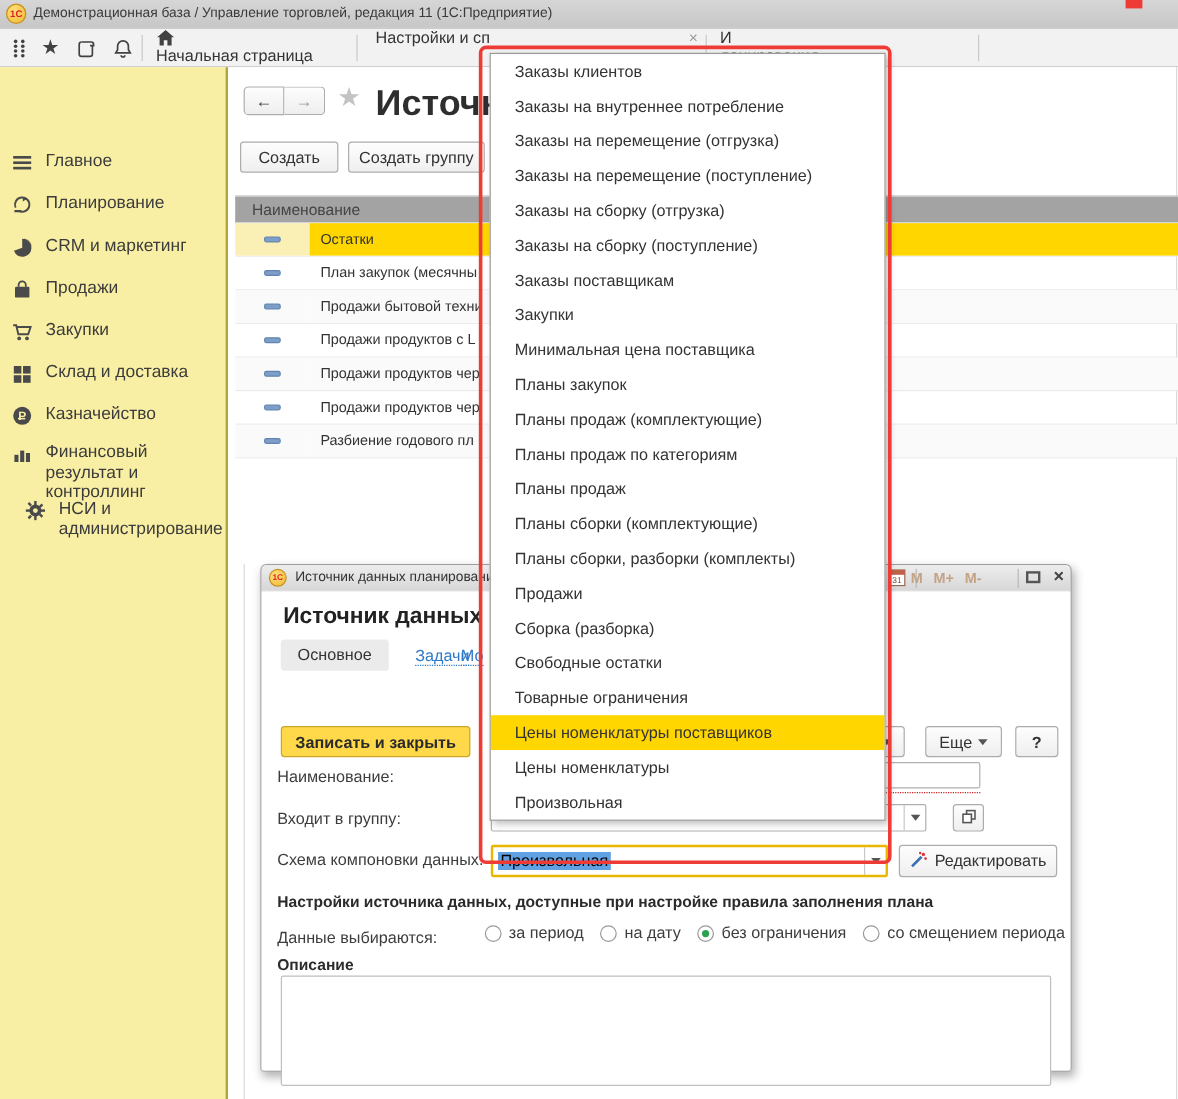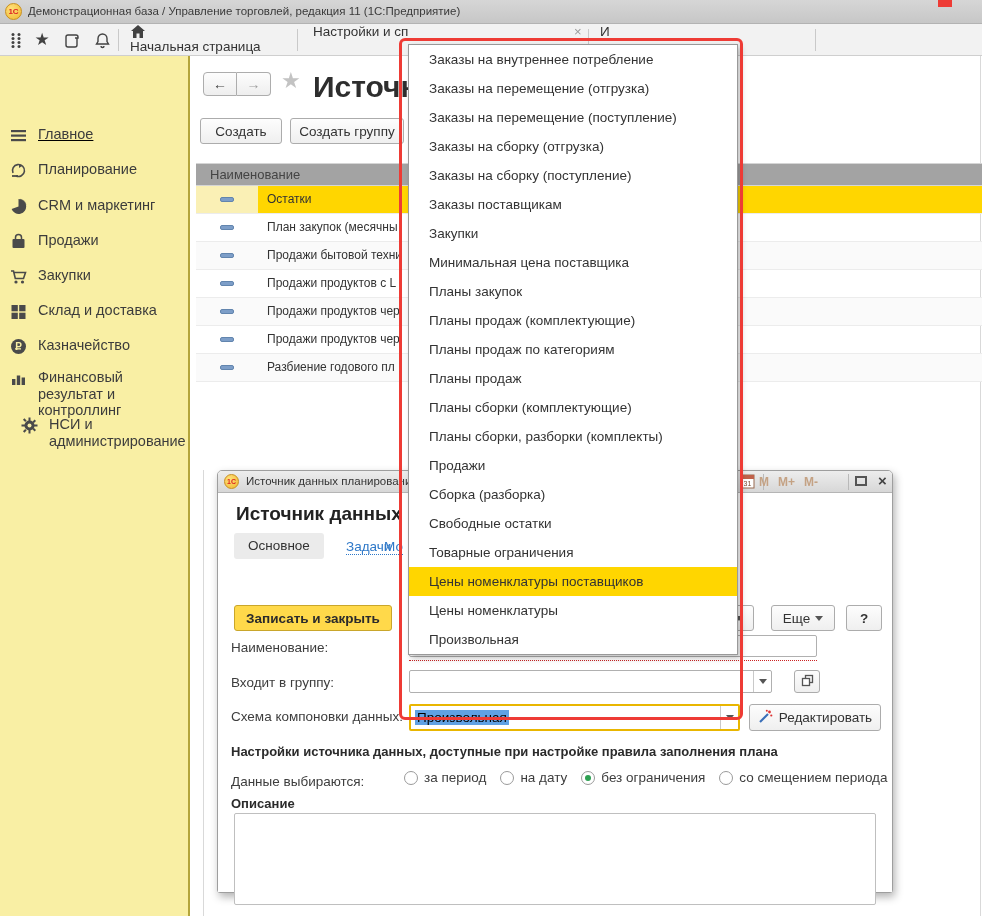--- a/index.html
+++ b/index.html
@@ -193,21 +193,21 @@
       <span style="flex:1;"></span>
       <span>ланирования</span>
       <span class="close-x">×</span>
     </div>
     <div class="tb-sep" style="left:815px;"></div>
     <div class="tab-underline"></div>
   </div>
 
   <div class="sidebar">
     <div id="sidebar-items">
-        <div class="side-item" style="top: 70px; text-decoration: underline;">
+        <div class="side-item" style="top: 70px;">
           <span class="s-icon"><svg width="17" height="17" viewBox="0 0 17 17">
               <g fill="#4a4a4a">
                 <rect x="1" y="3" width="15" height="2.2"></rect>
                 <rect x="1" y="7.5" width="15" height="2.2"></rect>
                 <rect x="1" y="12" width="15" height="2.2"></rect>
               </g>
             </svg></span>
           <span class="s-label">Главное</span>
         </div>
         <div class="side-item" style="top: 105px;">
@@ -454,20 +454,21 @@
           </div>
         </div>
 
       <div class="desc-label">Описание</div>
       <div class="desc-area"></div>
     </div>
   </div>
 
   <div class="dropdown">
     <div id="dropdown-items">
+        <div class="dd-item">Заказы клиентов</div>
         <div class="dd-item">Заказы на внутреннее потребление</div>
         <div class="dd-item">Заказы на перемещение (отгрузка)</div>
         <div class="dd-item">Заказы на перемещение (поступление)</div>
         <div class="dd-item">Заказы на сборку (отгрузка)</div>
         <div class="dd-item">Заказы на сборку (поступление)</div>
         <div class="dd-item">Заказы поставщикам</div>
         <div class="dd-item">Закупки</div>
         <div class="dd-item">Минимальная цена поставщика</div>
         <div class="dd-item">Планы закупок</div>
         <div class="dd-item">Планы продаж (комплектующие)</div>

